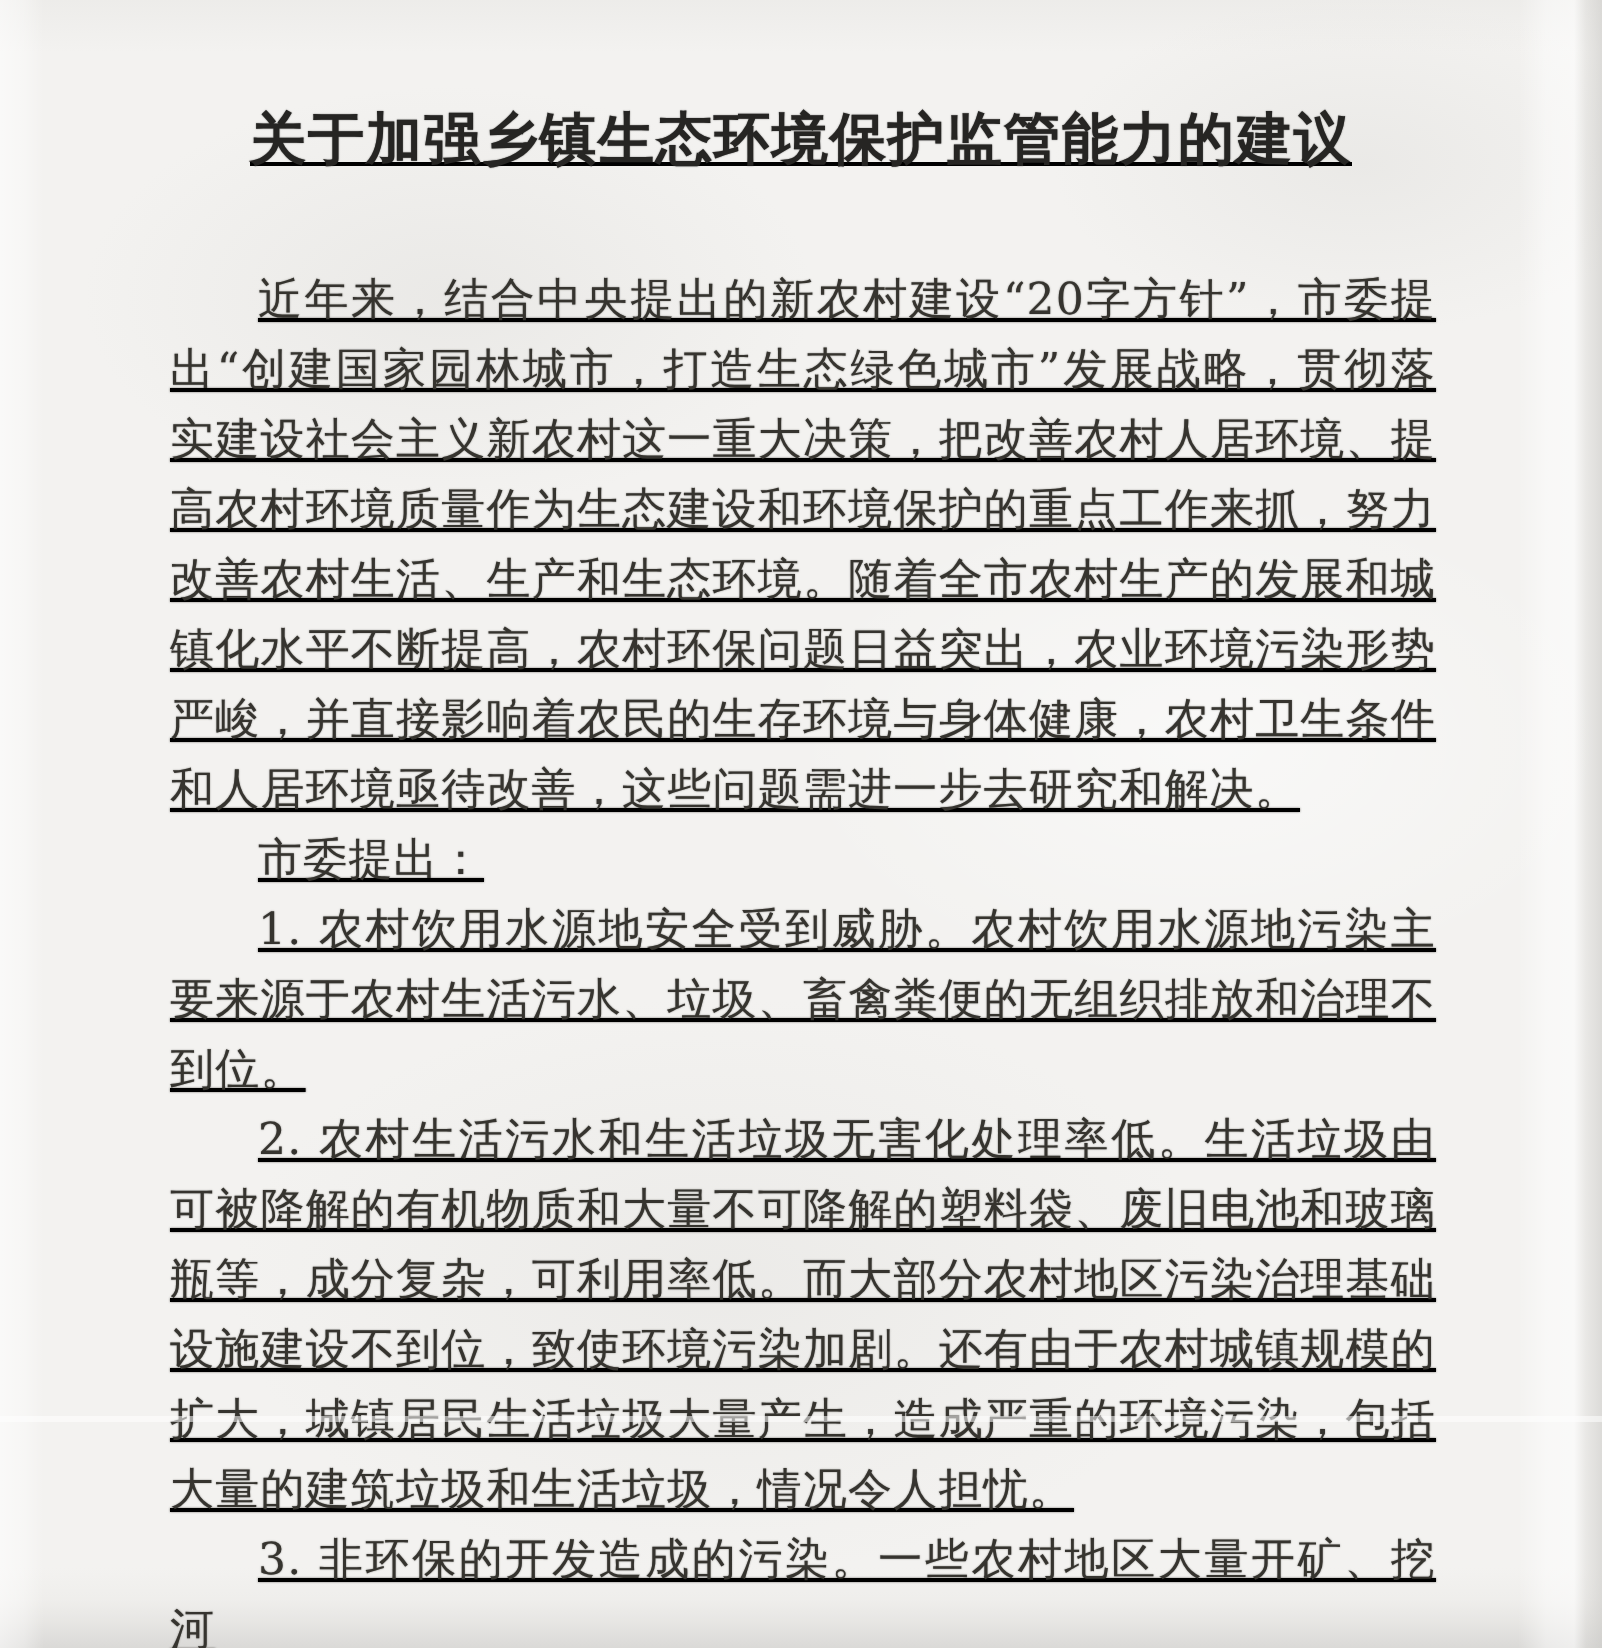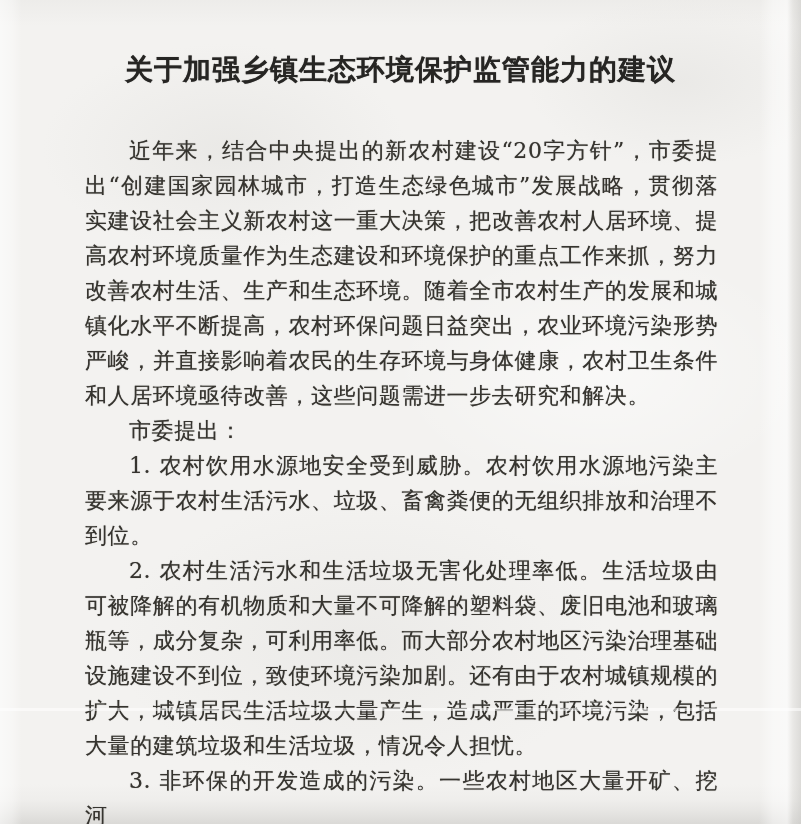--- a/index.html
+++ b/index.html
@@ -18,20 +18,21 @@
     background-image:
       linear-gradient(90deg, rgba(255,255,255,0.55) 0px, rgba(255,255,255,0.35) 12px, rgba(255,255,255,0) 22px),
       linear-gradient(270deg, rgba(201,200,197,0.55) 0px, rgba(214,213,210,0.35) 8px, rgba(255,255,255,0.55) 14px, rgba(255,255,255,0.45) 28px, rgba(255,255,255,0) 42px),
       linear-gradient(0deg, rgba(198,197,194,0.55) 0px, rgba(210,209,206,0.35) 14px, rgba(222,221,218,0.20) 24px, rgba(222,221,218,0) 40px),
       linear-gradient(180deg, rgba(226,225,222,0.35) 0px, rgba(226,225,222,0) 26px),
       radial-gradient(ellipse 260px 150px at 28% 18%, rgba(223,222,219,0.45), rgba(223,222,219,0) 70%),
       radial-gradient(ellipse 300px 180px at 75% 45%, rgba(255,255,255,0.5), rgba(255,255,255,0) 70%),
       radial-gradient(ellipse 340px 200px at 45% 78%, rgba(224,223,220,0.4), rgba(224,223,220,0) 72%),
       radial-gradient(ellipse 220px 120px at 85% 10%, rgba(221,220,217,0.4), rgba(221,220,217,0) 70%);
     font-family: "DejaVu Serif", "Liberation Serif", serif;
+    text-decoration: underline;
   }
   
   .scan-streak {
     position: absolute;
     left: 0;
     top: 708px;
     width: 100%;
     height: 3px;
     background: rgba(255,255,255,0.55);
     pointer-events: none;

